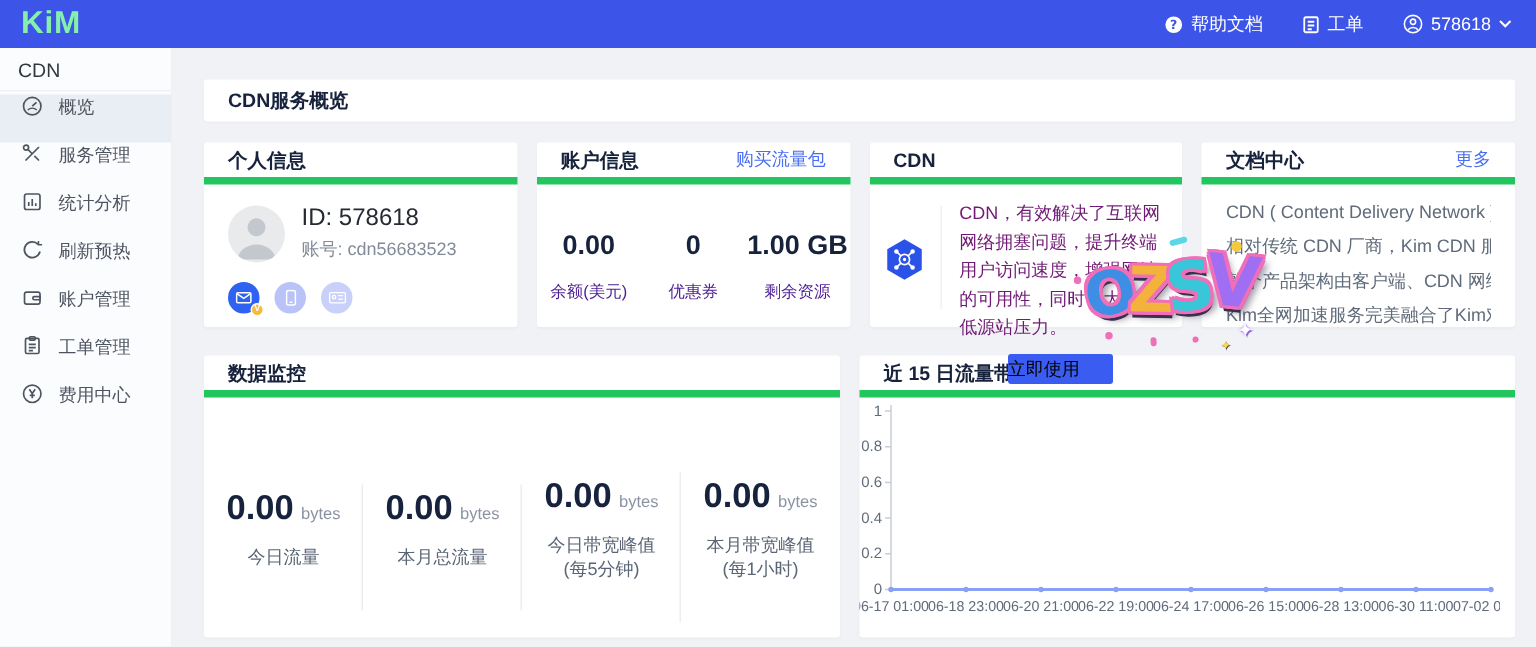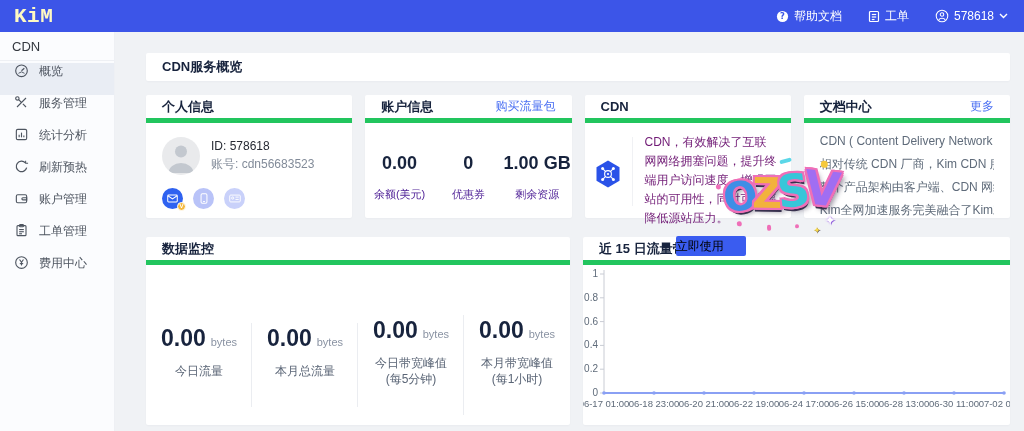--- a/index.html
+++ b/index.html
@@ -2,42 +2,42 @@
 <html><head>
 <meta charset="utf-8">
 <style>
   * { margin:0; padding:0; box-sizing:border-box; }
   html,body { width:1024px; height:431px; overflow:hidden; background:#f0f2f5;
               font-family:"Liberation Sans","DejaVu Sans",sans-serif; }
 
   
   .topbar { position:absolute; left:0; top:0; width:1024px; height:32px;
             background:#3c55e8; display:flex; align-items:center; z-index:20; }
-  .logo { color:#fef9c3; font-size:21px; font-weight:800; letter-spacing:0.5px;
-          margin-left:14px; font-family:Liberation Mono, monospace; }
+  .logo { color:#86efac; font-size:21px; font-weight:800; letter-spacing:0.5px;
+          margin-left:14px; font-family:Liberation Sans, sans-serif; }
   .topbar-right { margin-left:auto; display:flex; align-items:center; gap:26px;
                   margin-right:16px; color:#fff; font-size:12px; }
   .top-item { display:flex; align-items:center; gap:5px; cursor:pointer; }
   .top-item svg { display:block; }
 
   
   .sidebar { position:absolute; left:0; top:32px; width:115px; bottom:0;
              background:#fbfcfe; border-right:1px solid #eef0f4; z-index:10; }
   .side-section { height:29px; line-height:29px; padding-left:12px; font-size:13px;
                   color:#33383f; border-bottom:1px solid #eef0f4; }
   .side-items { padding-top:2px; }
   .side-item { height:32px; display:flex; align-items:flex-start; padding-left:14px;
                gap:10px; font-size:12px; color:#4e5560; cursor:pointer; }
   .side-item.active { background:#e9edf4; }
   .side-item svg { flex:0 0 auto; }
 
   
   .main { position:absolute; left:115px; top:32px; right:0; bottom:0;
           background:#f0f2f5; }
-  .content { position:absolute; left:31px; right:14px; top:0; }
+  .content { position:absolute; left:21px; right:14px; top:0; }
 
   .page-titlebar { margin-top:21px; height:28px; background:#fff; border-radius:2px;
                    display:flex; align-items:center; padding-left:16px;
                    box-shadow:0 1px 2px rgba(31,45,61,.03); }
   .page-titlebar .t { font-size:13px; font-weight:700; color:#17233d; }
 
   .row1 { margin-top:14px; display:flex; gap:13px; height:123px; }
   .row2 { margin-top:19px; display:flex; gap:13px; height:188px; }
 
   .card { background:#fff; border-radius:2px; box-shadow:0 1px 2px rgba(31,45,61,.03);
@@ -49,21 +49,21 @@
   .card-bd { flex:1; min-height:0; position:relative; }
 
   .c-profile, .c-account, .c-cdn, .c-docs { flex:1; }
 
   
   .profile-body { padding:14px 16px 0; }
   .profile-row { display:flex; align-items:center; }
   .avatar { width:38px; height:38px; border-radius:50%; background:#e9eaec;
             overflow:hidden; flex:0 0 38px; }
   .p-info { margin-left:11px; }
-  .p-id { font-size:12px; color:#262a33; }
+  .p-id { font-size:16px; color:#262a33; }
   .p-acc { font-size:12px; color:#828b99; margin-top:3px; }
   .p-icons { display:flex; gap:10px; margin-top:13px; }
   .vico { width:21px; height:21px; border-radius:50%; display:flex; align-items:center;
           justify-content:center; position:relative; cursor:pointer; }
   .vico.mail { background:#2f62f0; }
   .vico.phone { background:#b9c3f8; }
   .vico.idcard { background:#c9d1fa; }
   .vbadge { position:absolute; right:-3px; bottom:-2px; width:9px; height:9px;
             border-radius:50%; background:#f5b93d; border:1px solid #fff;
             color:#fff; font-size:6px; line-height:7px; text-align:center;

